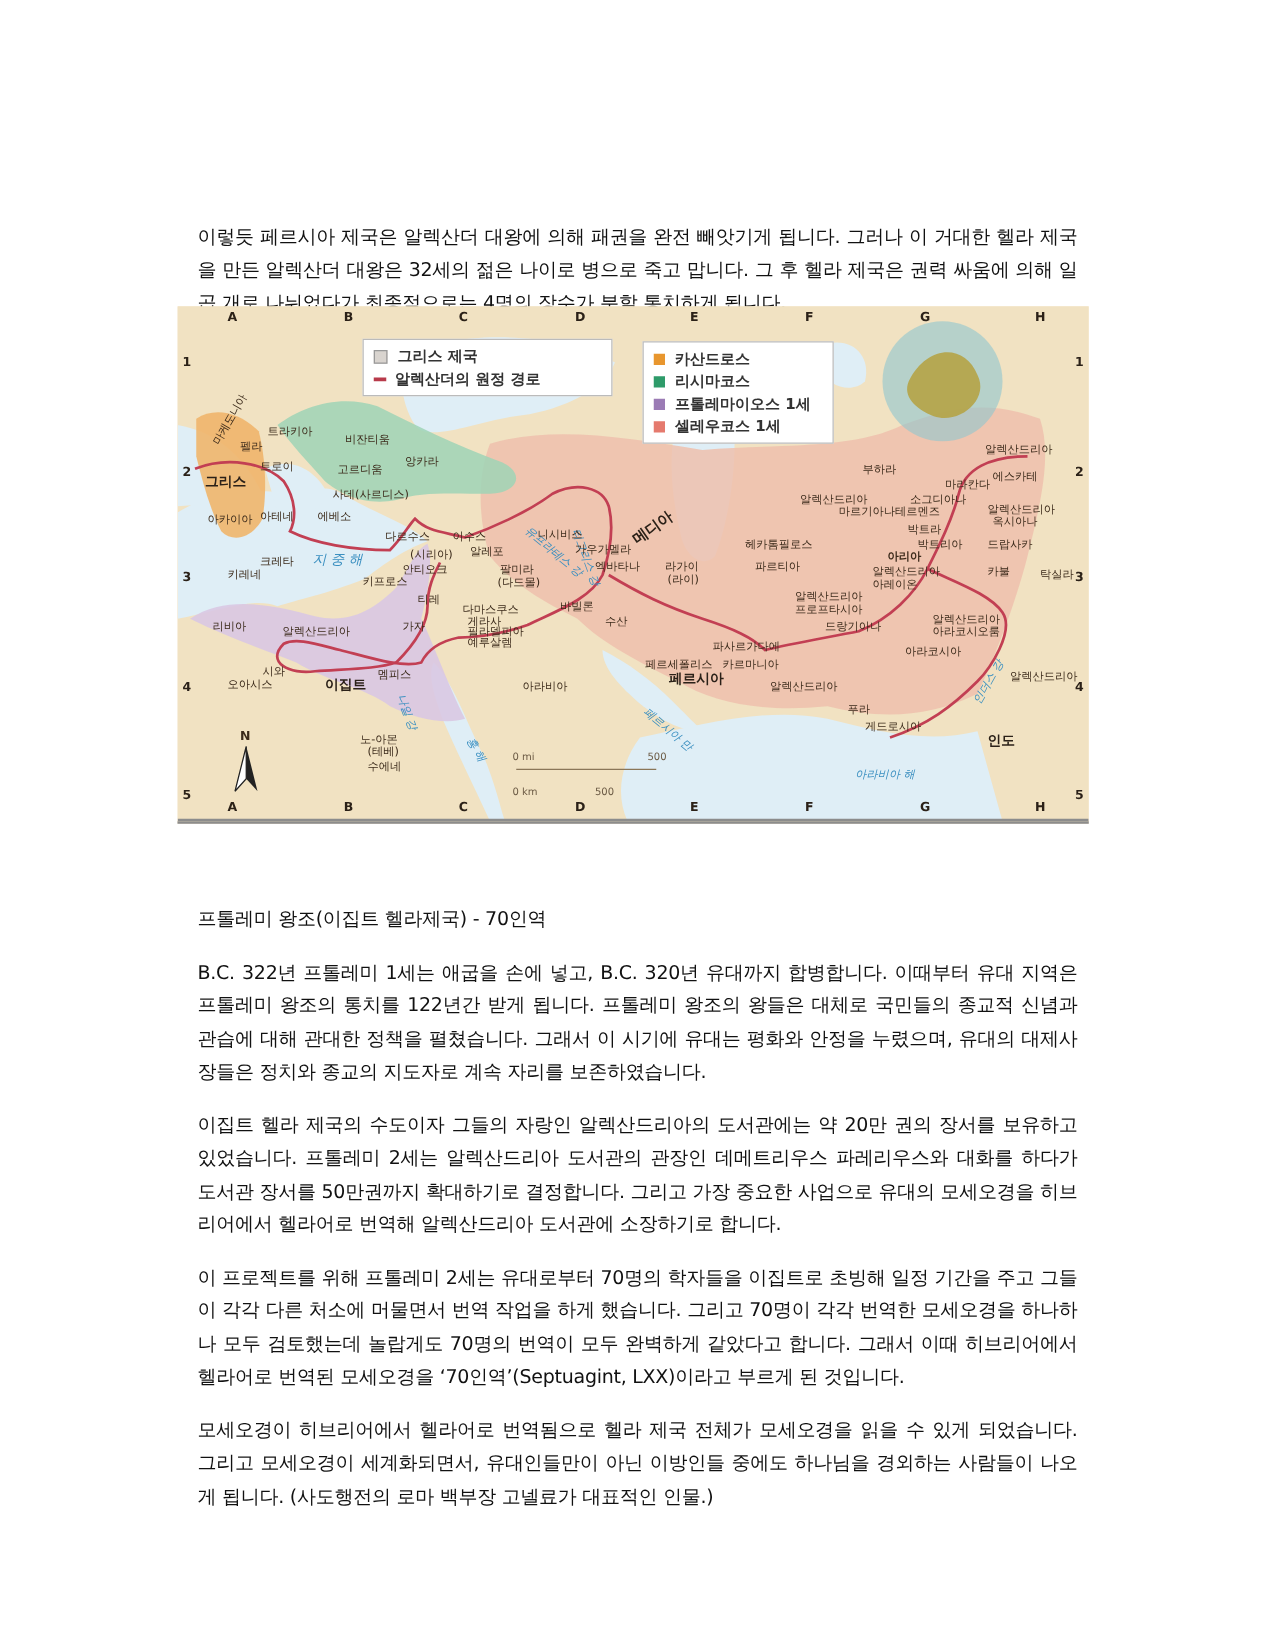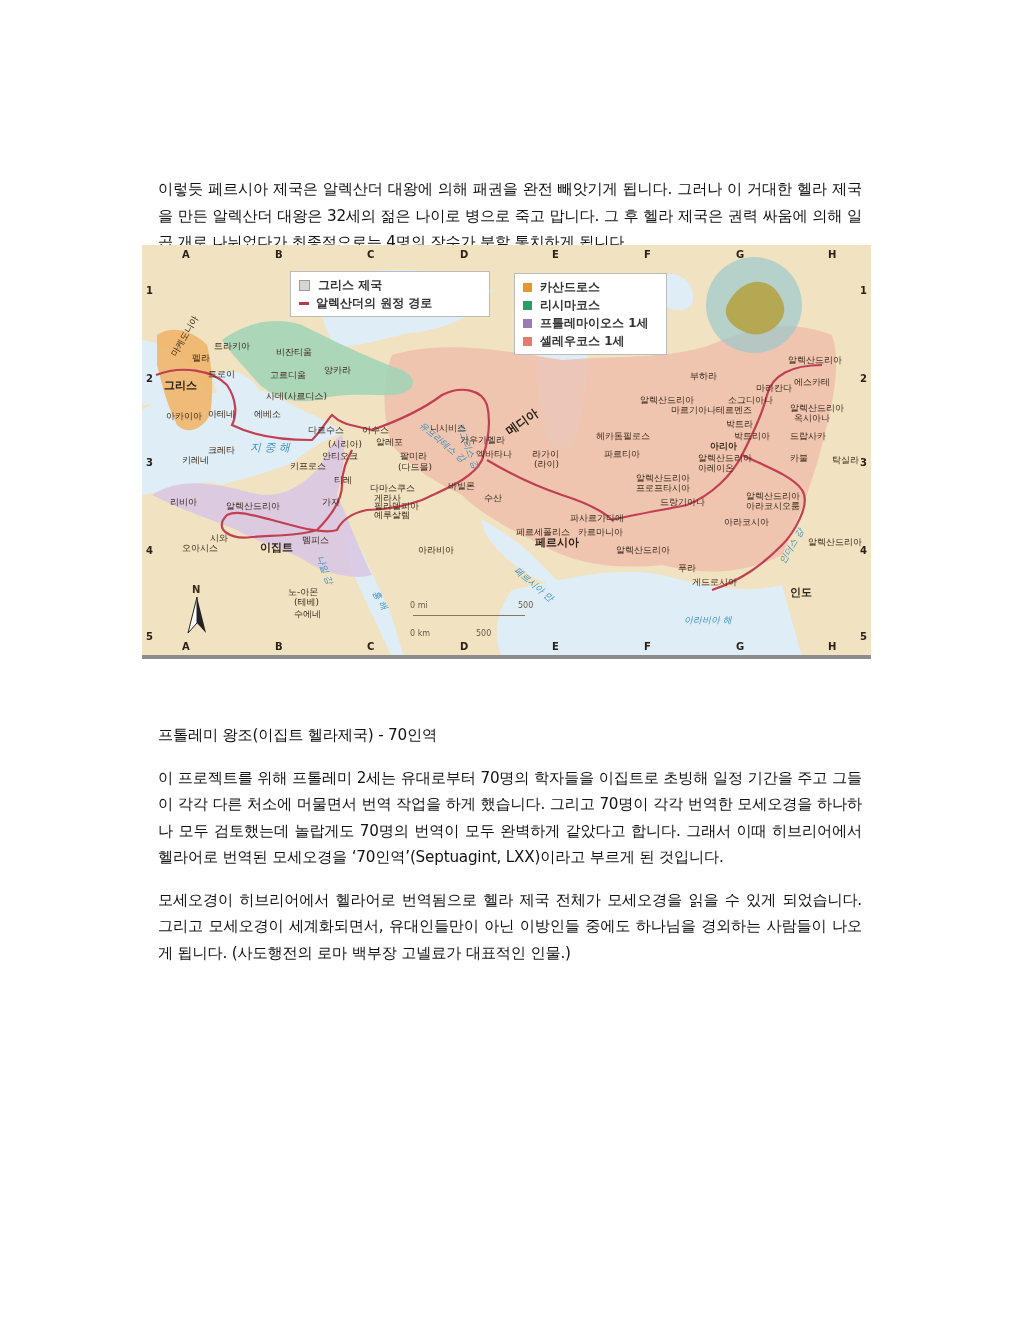--- a/index.html
+++ b/index.html
@@ -229,15 +229,17 @@
 
   <span class="scale" style="left:268px; top:356px;">0 mi</span>
   <span class="scale" style="left:376px; top:356px;">500</span>
   <span class="scale" style="left:268px; top:384px;">0 km</span>
   <span class="scale" style="left:334px; top:384px;">500</span>
   <div style="position:absolute; left:271px; top:370px; width:112px; height:1px; background:#8a7658;"></div>
 </div>
 
 <div class="para" id="body">
   <p>프톨레미 왕조(이집트 헬라제국) - 70인역</p>
+  <p> B.C. 322년 프톨레미 1세는 애굽을 손에 넣고, B.C. 320년 유대까지 합병합니다. 이때부터 유대 지역은 프톨레미 왕조의 통치를 122년간 받게 됩니다. 프톨레미 왕조의 왕들은 대체로 국민들의 종교적 신념과 관습에 대해 관대한 정책을 펼쳤습니다. 그래서 이 시기에 유대는 평화와 안정을 누렸으며, 유대의 대제사장들은 정치와 종교의 지도자로 계속 자리를 보존하였습니다.</p>
+  <p> 이집트 헬라 제국의 수도이자 그들의 자랑인 알렉산드리아의 도서관에는 약 20만 권의 장서를 보유하고 있었습니다. 프톨레미 2세는 알렉산드리아 도서관의 관장인 데메트리우스 파레리우스와 대화를 하다가 도서관 장서를 50만권까지 확대하기로 결정합니다. 그리고 가장 중요한 사업으로 유대의 모세오경을 히브리어에서 헬라어로 번역해 알렉산드리아 도서관에 소장하기로 합니다.</p>
   <p> 이 프로젝트를 위해 프톨레미 2세는 유대로부터 70명의 학자들을 이집트로 초빙해 일정 기간을 주고 그들이 각각 다른 처소에 머물면서 번역 작업을 하게 했습니다. 그리고 70명이 각각 번역한 모세오경을 하나하나 모두 검토했는데 놀랍게도 70명의 번역이 모두 완벽하게 같았다고 합니다. 그래서 이때 히브리어에서 헬라어로 번역된 모세오경을 ‘70인역’(Septuagint, LXX)이라고 부르게 된 것입니다.</p>
   <p> 모세오경이 히브리어에서 헬라어로 번역됨으로 헬라 제국 전체가 모세오경을 읽을 수 있게 되었습니다. 그리고 모세오경이 세계화되면서, 유대인들만이 아닌 이방인들 중에도 하나님을 경외하는 사람들이 나오게 됩니다. (사도행전의 로마 백부장 고넬료가 대표적인 인물.)</p>
 </div>
 
 </body></html>

